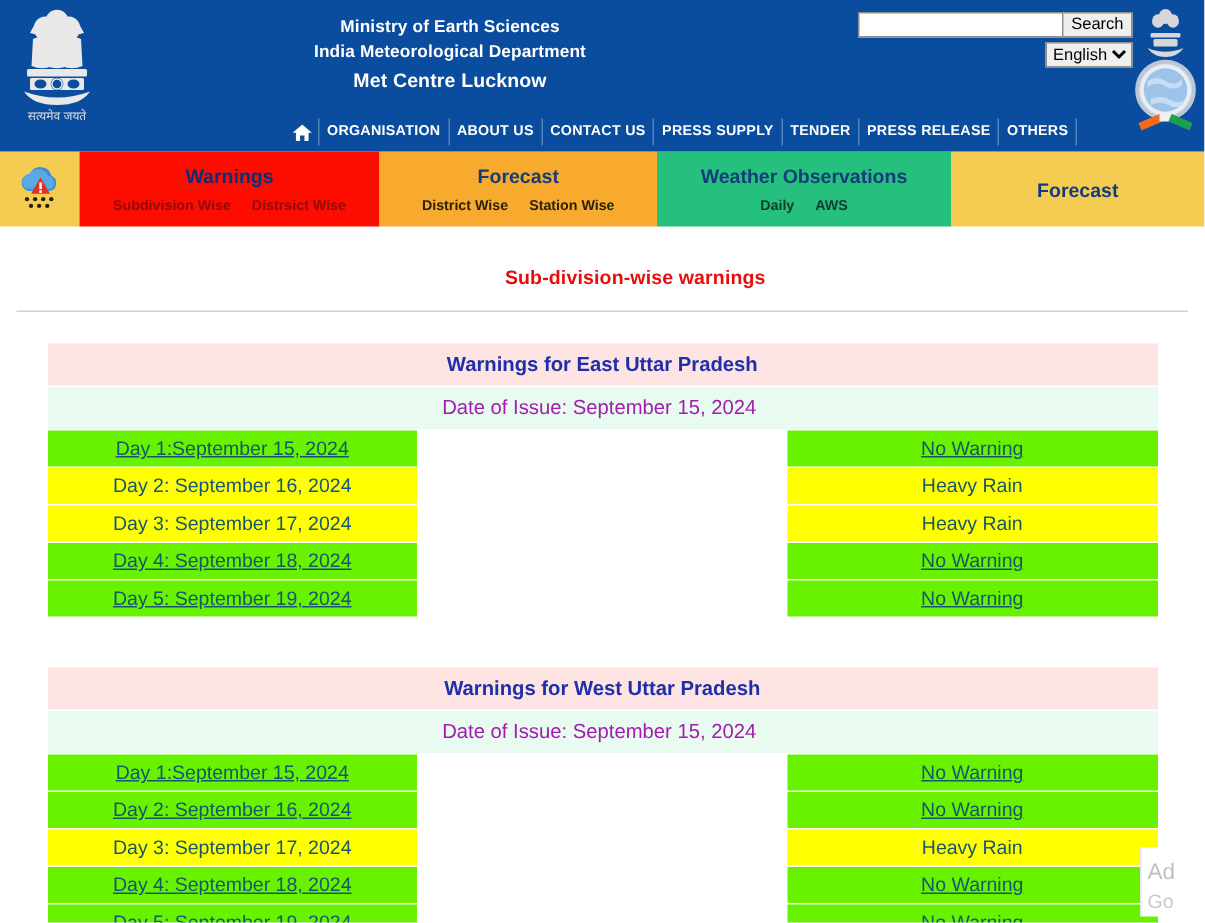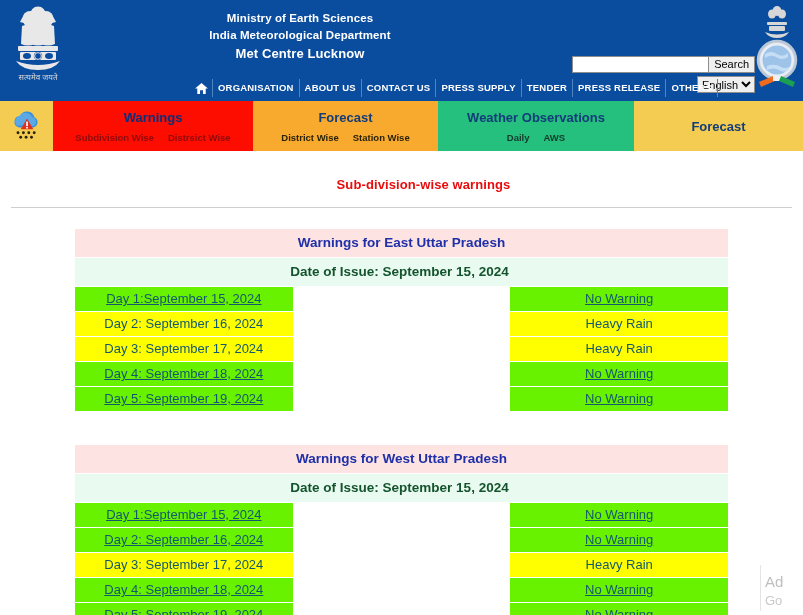--- a/index.html
+++ b/index.html
@@ -56,21 +56,20 @@
     letter-spacing: .1px;
   }
 
   .searchbar {
     position: absolute;
     right: 48px;
     top: 8px;
     display: flex;
     flex-direction: column;
     align-items: flex-end;
-    margin-top: 48px;
   }
   .search-row {
     display: flex;
     align-items: stretch;
   }
   .search-input {
     width: 131px;
     height: 15px;
     border: 1px solid #8d8d8d;
     background: #ffffff;
@@ -213,21 +212,21 @@
     letter-spacing: .1px;
     margin-left: 44px;
   }
   .rule {
     border: none;
     border-top: 1px solid #cfcfcf;
     margin: 15px 11px 0 11px;
   }
 
   .table-block {
-    width: 653px;
+    width: 740px;
     margin: 20px auto 0 auto;
   }
   .table-block.second { margin-top: 32px; }
   .wtable {
     width: 100%;
     border-collapse: separate;
     border-spacing: 0 1px;
     table-layout: fixed;
   }
   .wtable td {
@@ -237,22 +236,22 @@
   }
   .row-head td {
     background: #fde3e2;
     color: #1f2fa8;
     font-weight: bold;
     font-size: 13.5px;
     padding: 6px 0 7px 0;
   }
   .row-date td {
     background: #e9fbf0;
-    color: #14532d;
-    font-weight: bold;
+    color: #a21caf;
+    font-weight: normal;
     font-size: 13.5px;
     padding: 6px 4px 7px 0;
   }
   .cell-day, .cell-warn {
     color: #14586c;
   }
   .c-green { background: #69f200; text-decoration: underline; }
   .c-yellow { background: #ffff00; }
   .sep { width: 2px; background: #ffffff; padding: 0 !important; }
 

